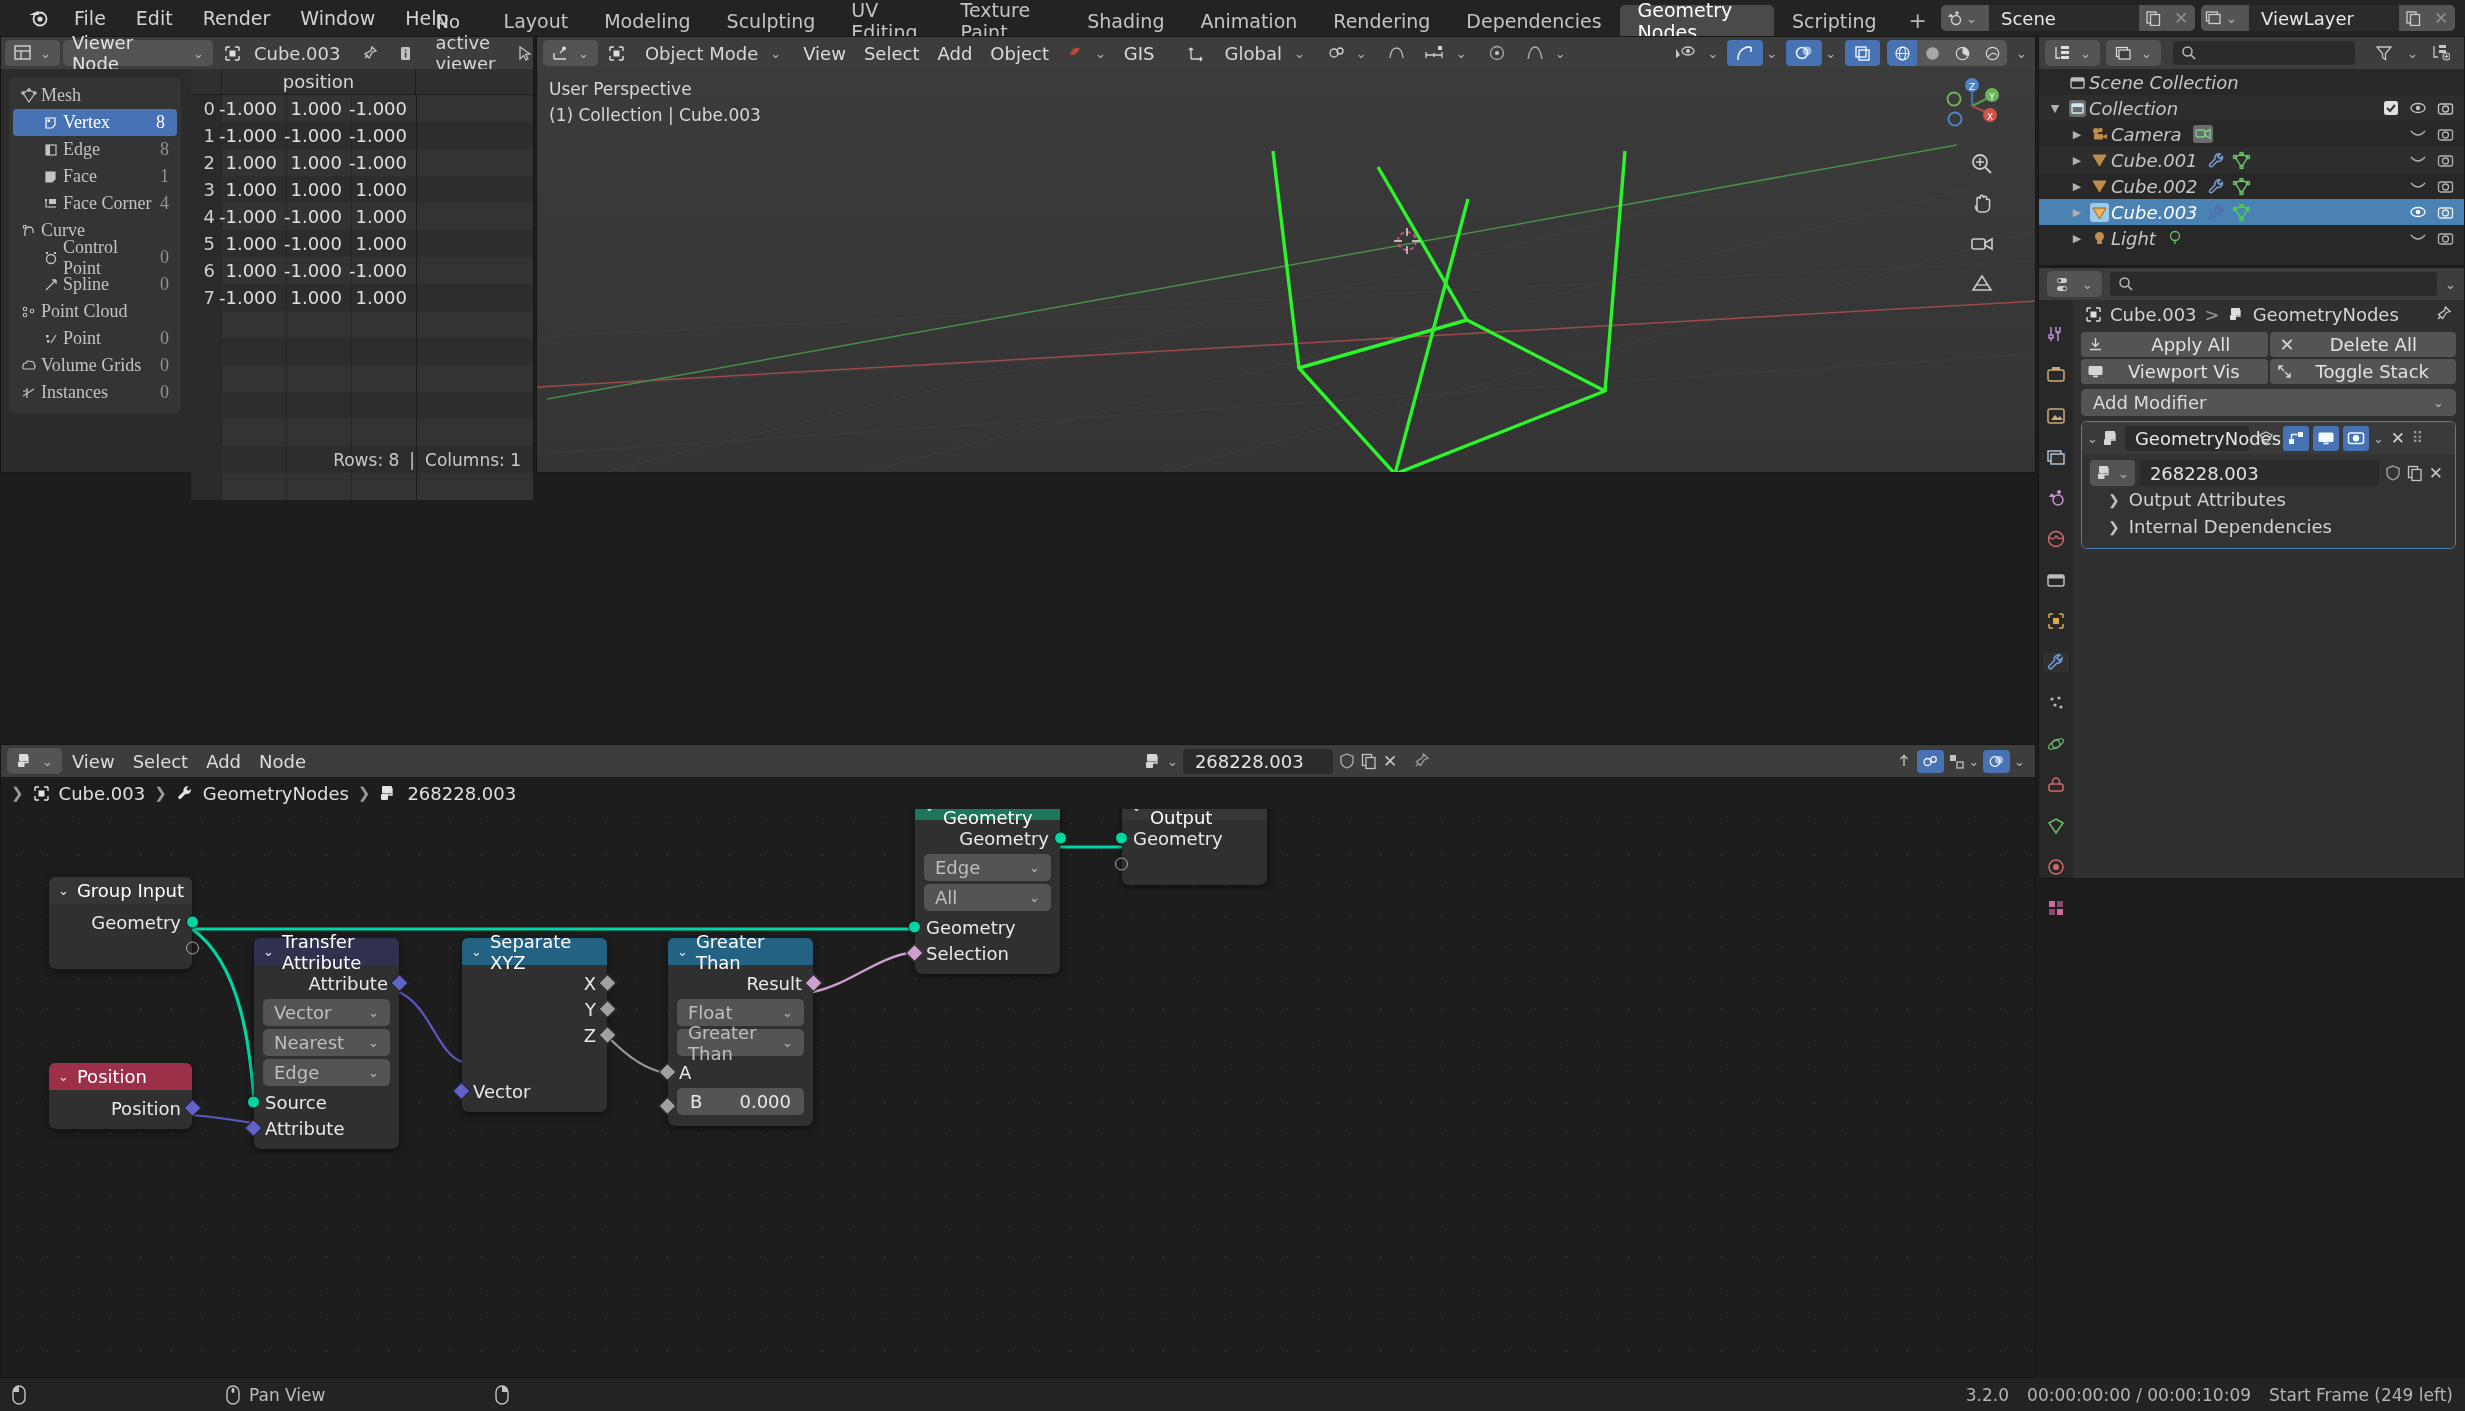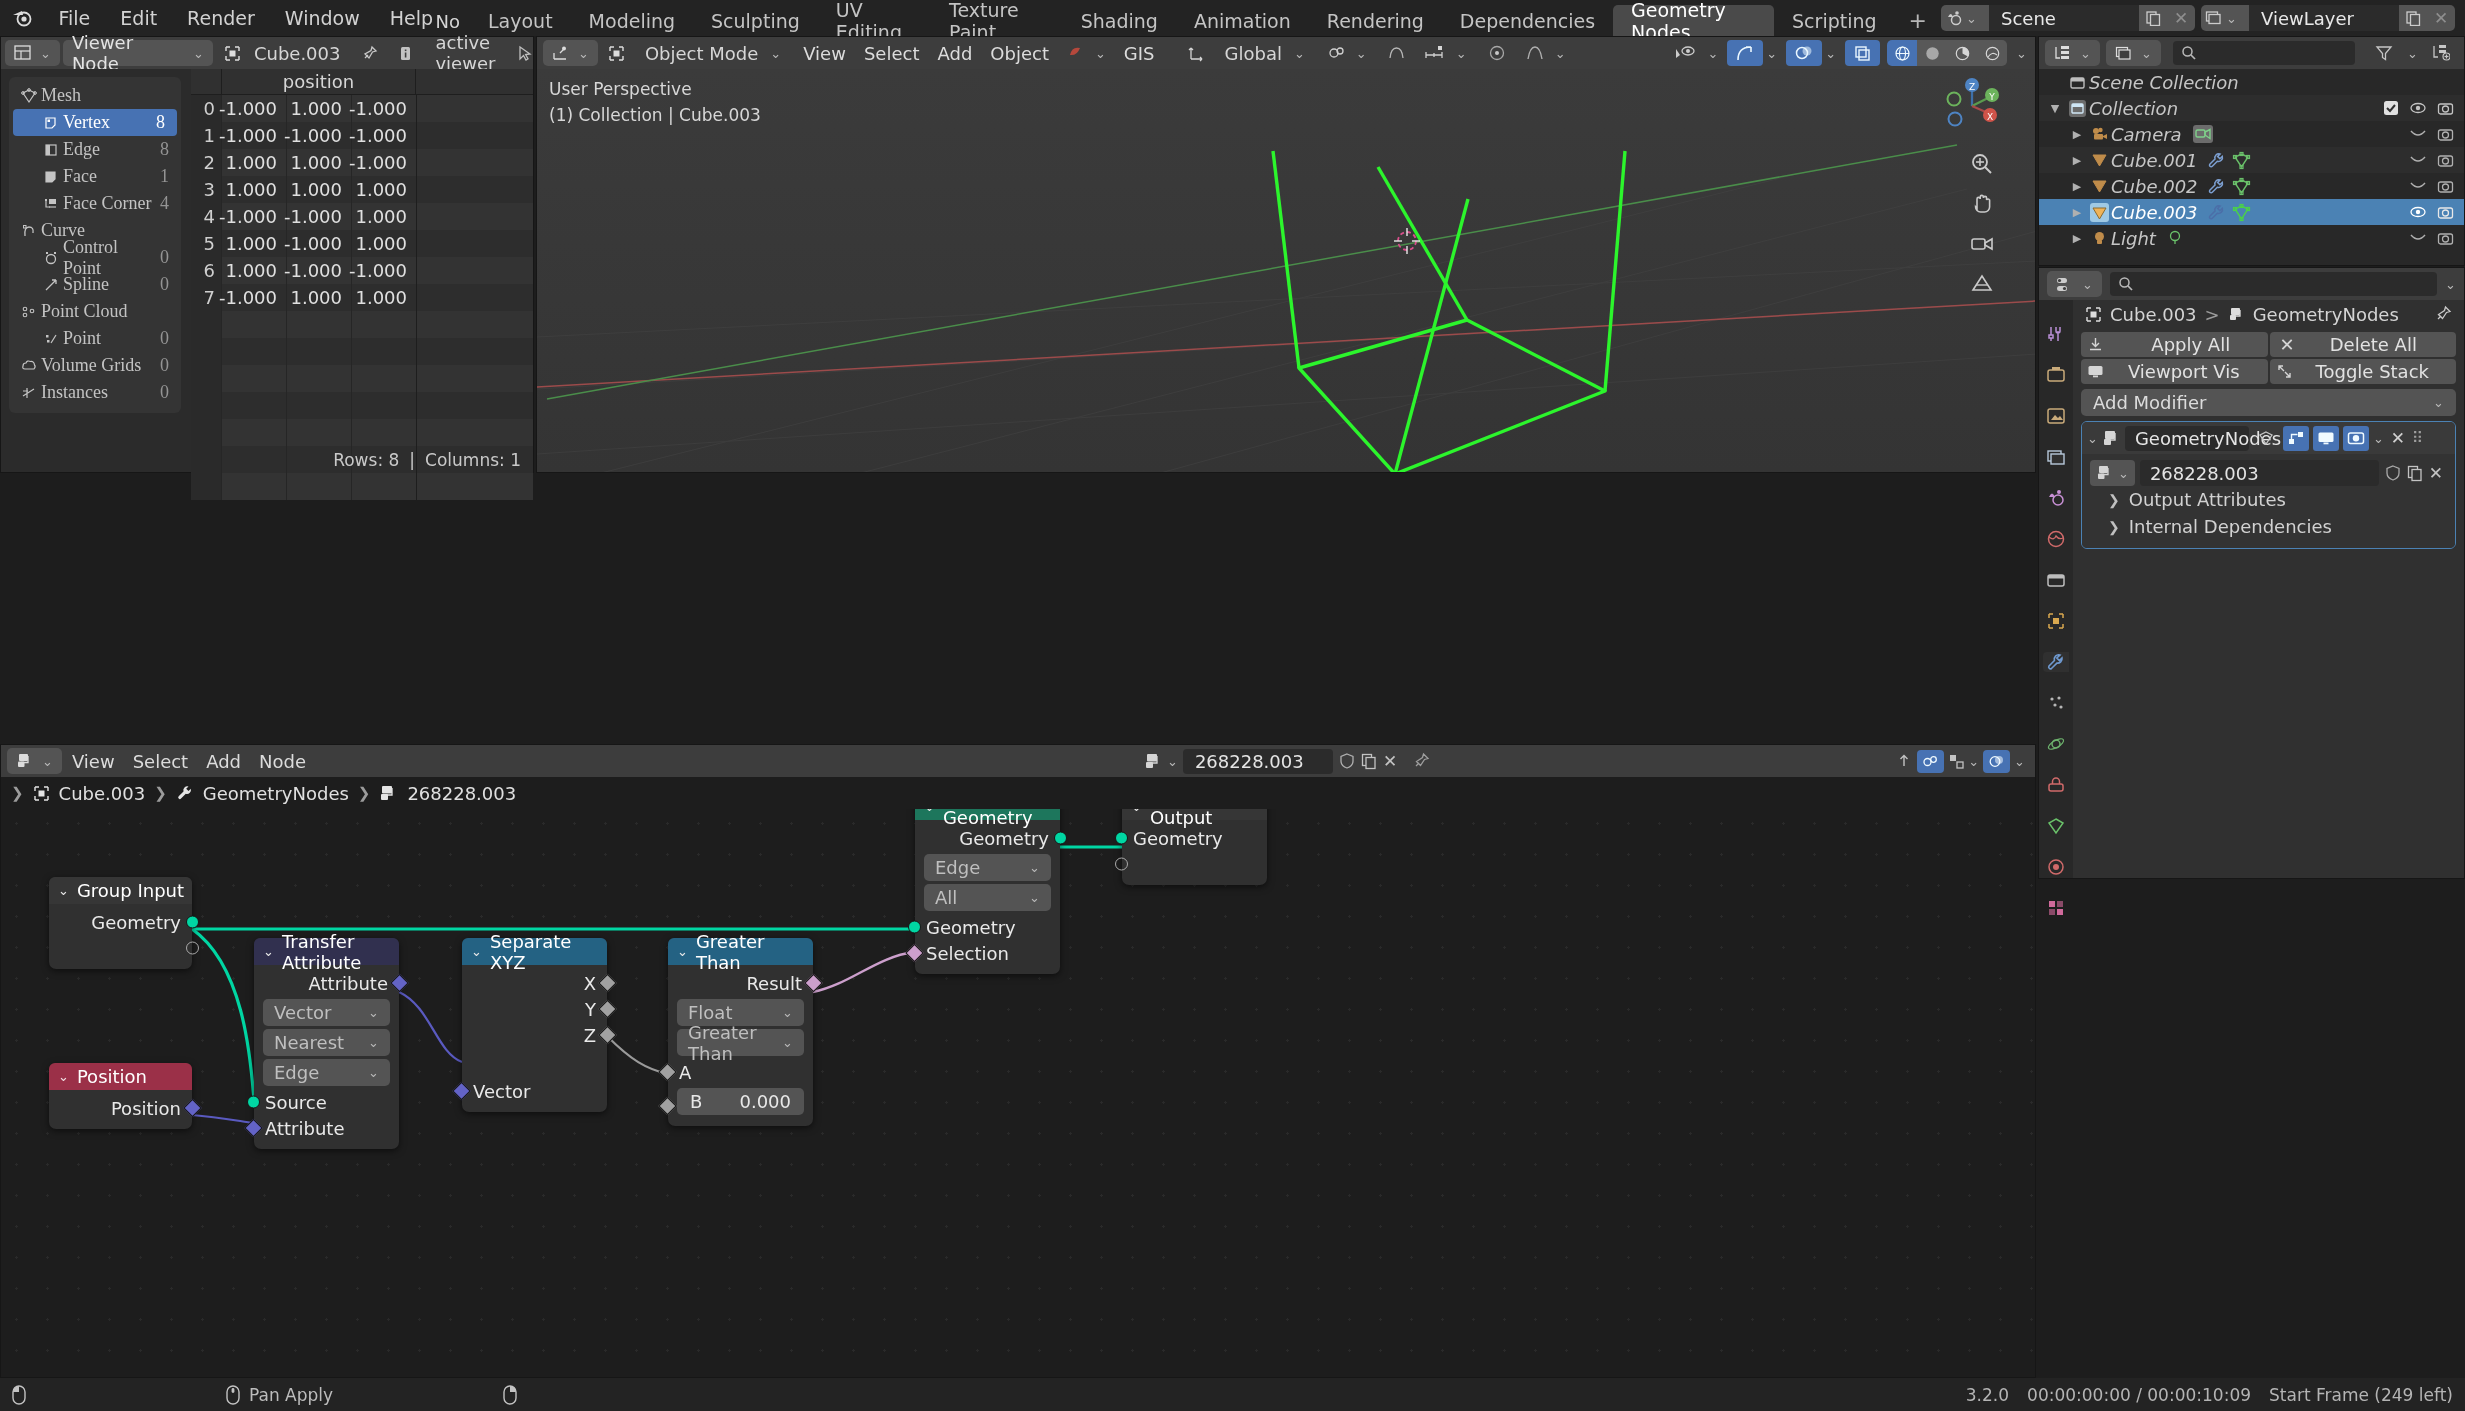--- a/index.html
+++ b/index.html
@@ -8,21 +8,21 @@
     background: #1d1d1d;
     font-family: "DejaVu Sans", sans-serif;
     overflow: hidden;
     color: #e5e5e5;
   }
   body { position: relative; font-size: 19px; }
 
   
   #topbar {
     position: absolute; left: 0; top: 0; width: 2465px; height: 36px;
-    background: #232323; display: flex; align-items: stretch;
+    background: #232323; display: flex; align-items: stretch; padding-left: 16px;
   }
   .blender-logo { width: 46px; display: flex; align-items: center; justify-content: center; }
   .menu-item {
     display: flex; align-items: center; padding: 0 15px; font-size: 19px;
     color: #d2d2d2; height: 36px; cursor: default;
   }
   #workspace-tabs { display: flex; align-items: flex-end; margin-left: 22px; }
   .ws-tab {
     padding: 0 18px; height: 31px; display: flex; align-items: center;
     font-size: 19px; color: #c4c4c4; border-radius: 5px 5px 0 0; margin-top: 18px;
@@ -1643,21 +1643,21 @@
     <svg width="14" height="20" viewBox="0 0 14 20">
         <rect x="1" y="1" width="12" height="18" rx="6" fill="none" stroke="#c3c3c3" stroke-width="1.4"></rect>
         <path d="M7 1 a6 6 0 00-6 6 h6 z" fill="#c3c3c3"></path>
       </svg>
   </span>
   <span class="mouse-g" style="margin-left:190px">
     <svg width="14" height="20" viewBox="0 0 14 20">
         <rect x="1" y="1" width="12" height="18" rx="6" fill="none" stroke="#c3c3c3" stroke-width="1.4"></rect>
         <rect x="5.6" y="3" width="2.8" height="5" rx="1.4" fill="#c3c3c3"></rect>
       </svg>
-    <span>Pan Apply</span>
+    <span>Pan View</span>
   </span>
   <span class="mouse-g" style="margin-left:160px">
     <svg width="14" height="20" viewBox="0 0 14 20">
         <rect x="1" y="1" width="12" height="18" rx="6" fill="none" stroke="#c3c3c3" stroke-width="1.4"></rect>
         <path d="M7 1 a6 6 0 016 6 h-6 z" fill="#c3c3c3"></path>
       </svg>
   </span>
   <span id="sb-right">
     <span>3.2.0</span>
     <span>00:00:00:00 / 00:00:10:09</span>

